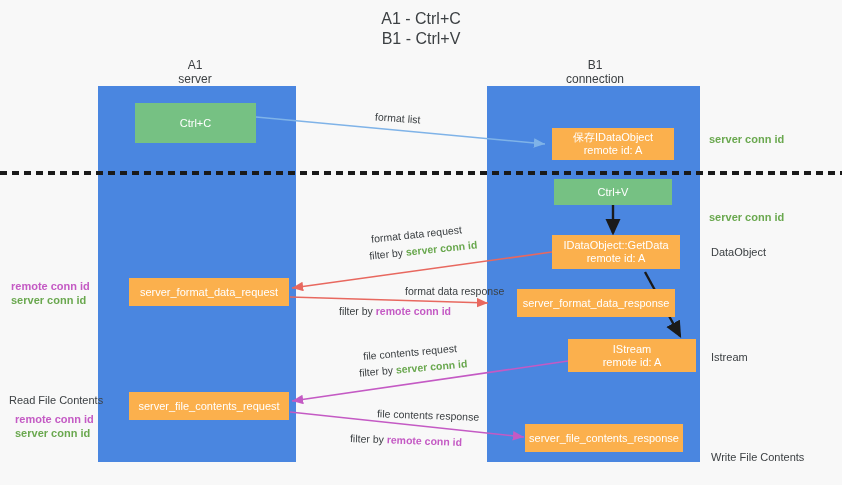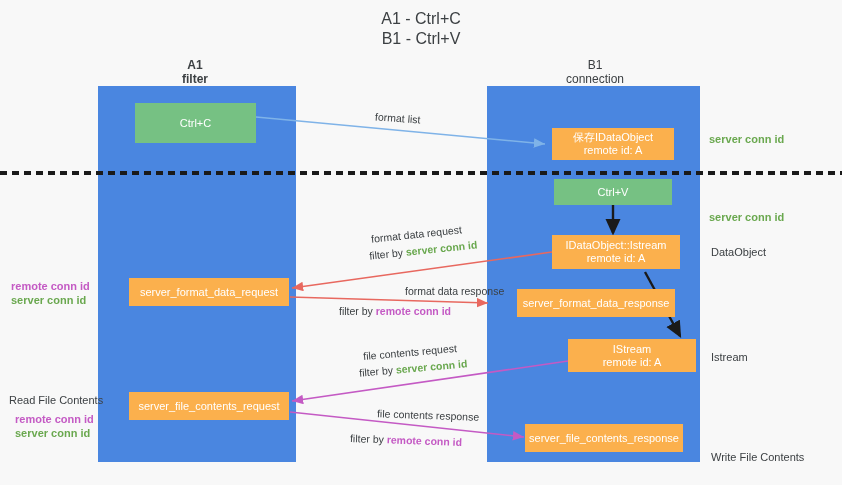--- a/index.html
+++ b/index.html
@@ -65,23 +65,23 @@
 </head>
 <body>
 
 <div id="stage">
 
   <div class="title">
     <div>A1 - Ctrl+C</div>
     <div>B1 - Ctrl+V</div>
   </div>
 
-  <div class="col-head" style="left:140px;top:58px;width:110px;font-weight:bold;">
+  <div class="col-head" style="left:140px;top:58px;width:110px;">
     <span class="l1">A1</span>
-    <span class="l2">filter</span>
+    <span class="l2">server</span>
   </div>
   <div class="col-head" style="left:540px;top:58px;width:110px;">
     <span class="l1">B1</span>
     <span class="l2">connection</span>
   </div>
 
   <div class="column" style="left:98px;top:86px;width:198px;height:376px;"></div>
   <div class="column" style="left:487px;top:86px;width:213px;height:376px;"></div>
 
   <svg class="lines" viewBox="0 0 842 485">
@@ -124,21 +124,21 @@
   <div class="box orange" style="left:552px;top:128px;width:122px;height:32px;flex-direction:column;">
     <span>保存IDataObject</span>
     <span>remote id: A</span>
   </div>
 
   <div class="box green" style="left:554px;top:179px;width:118px;height:26px;">
     <span>Ctrl+V</span>
   </div>
 
   <div class="box orange" style="left:552px;top:235px;width:128px;height:34px;flex-direction:column;">
-    <span>IDataObject::Istream</span>
+    <span>IDataObject::GetData</span>
     <span>remote id: A</span>
   </div>
 
   <div class="box orange" style="left:129px;top:278px;width:160px;height:28px;">
     <span>server_format_data_request</span>
   </div>
 
   <div class="box orange" style="left:489px;top:289px;width:158px;height:28px;margin-left:28px;">
     <span>server_format_data_response</span>
   </div>

